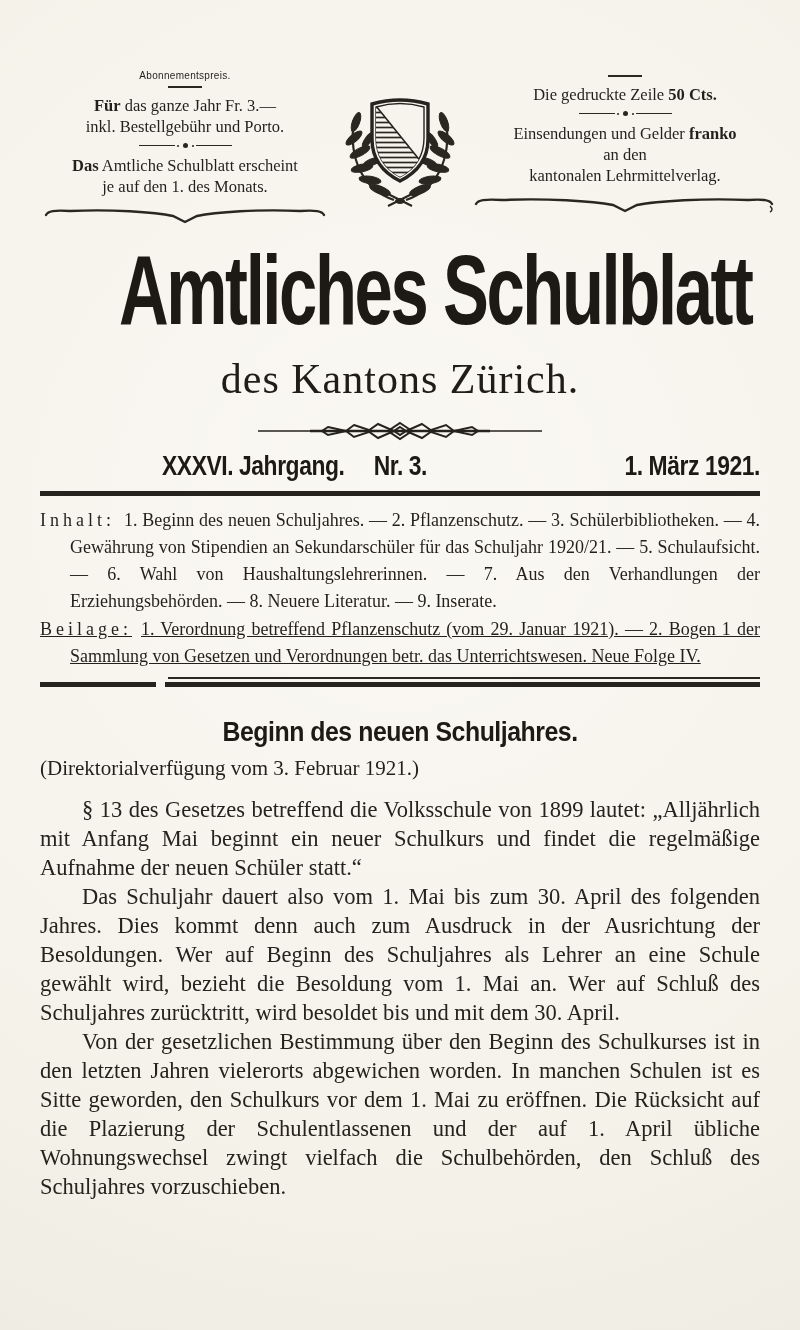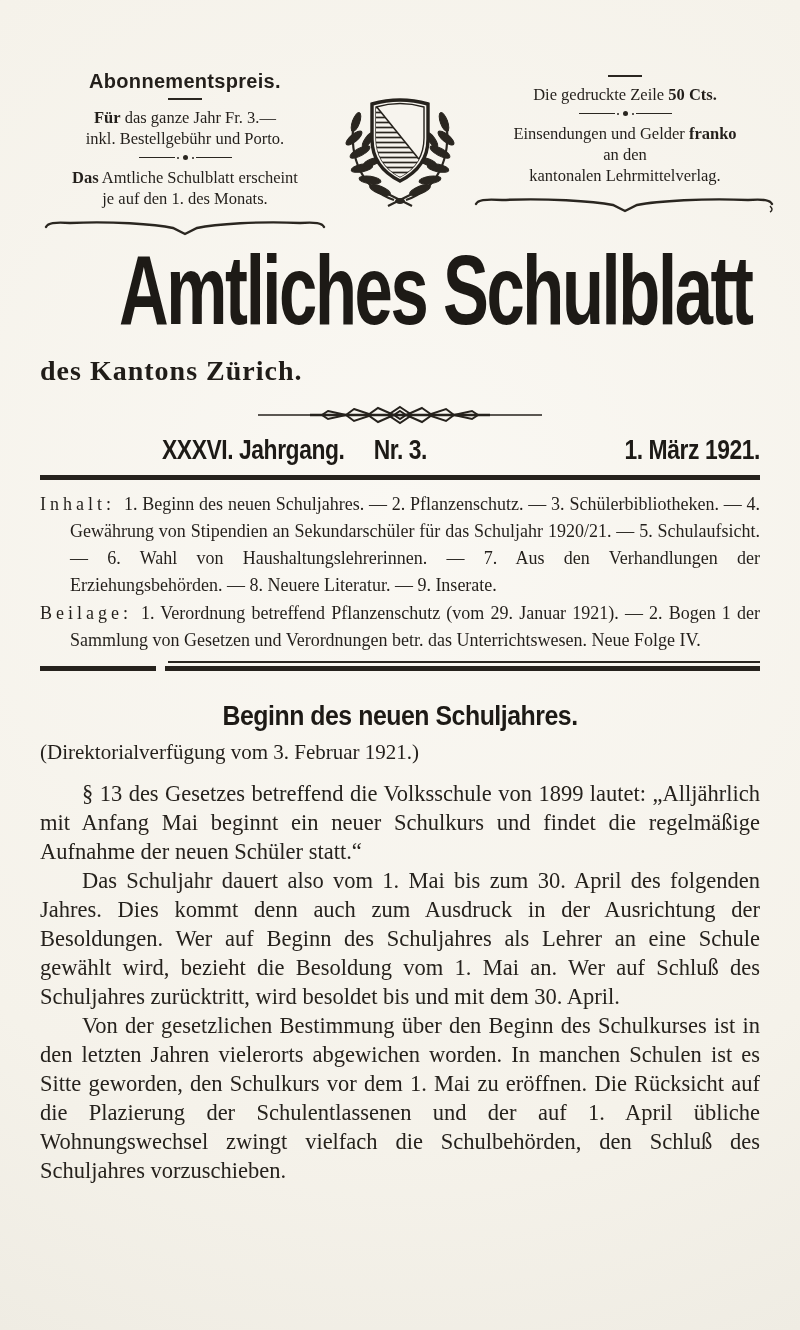--- a/index.html
+++ b/index.html
@@ -10,63 +10,63 @@
     font-family:"Liberation Serif", serif;
     overflow:hidden;
   }
   .page{width:720px;margin:0 auto;padding-top:70px;}
 
   
   .masthead{display:flex;justify-content:space-between;align-items:flex-start;height:166px;}
   .mh-col{text-align:center;}
   .mh-col.left{width:295px;}
   .mh-col.right{width:318px;}
-  .mh-title{font-family:"Liberation Sans",sans-serif;font-weight:700;font-size:20px;letter-spacing:.3px;}
+  .mh-title{font-family:"Liberation Sans",sans-serif;font-weight:400;font-size:10px;letter-spacing:.3px;}
   .mh-shortrule{width:34px;height:2px;background:#2a2620;margin:5px auto 7px;}
   .mh-line{font-size:16.5px;line-height:21px;}
   .b{font-weight:700;text-align:center;}
   .dashdot{display:flex;align-items:center;justify-content:center;margin:6px auto 7px;}
   .dashdot .dl{width:36px;height:1.5px;background:#2a2620;}
   .dashdot .d-sm{width:2px;height:2px;background:#2a2620;border-radius:50%;margin:0 2px;}
   .dashdot .d-big{width:5px;height:5px;background:#2a2620;border-radius:50%;margin:0 2px;}
   .swash{display:block;margin:10px auto 0;}
   .emblem-wrap{width:140px;display:flex;justify-content:center;padding-top:10px;}
 
   
   .main-title{ text-align:center; margin-top:6px; white-space:nowrap;}
   .main-title .cond{
     display:inline-block;
     font-family:"Liberation Sans",sans-serif;font-weight:700;font-size:86px;
     letter-spacing:-3px;
     transform:scale(0.80,1.14);transform-origin:50% 60%;
     color:#1d1a16;
   }
   .sub-title{
-    text-align:left;font-weight:700;font-size:28px;letter-spacing:1px;
+    text-align:center;font-weight:400;font-size:42px;letter-spacing:1px;
     margin-top:14px;color:#201c18;
   }
   .ornament{display:block;margin:14px auto 4px;}
 
   
   .issue-line{display:grid;grid-template-columns:1fr auto 1fr;align-items:baseline;margin-top:6px;}
   .issue-line .cell-l{text-align:right;}
   .issue-line .cell-c{text-align:center;}
   .issue-line .cell-r{text-align:right;}
   .cond-sm{
     display:inline-block;font-family:"Liberation Sans",sans-serif;font-weight:700;
     font-size:26px;letter-spacing:-.5px;transform:scale(.88,1.05);color:#1d1a16;
   }
   .cell-l .cond-sm{transform-origin:left center;}
   .cell-r .cond-sm{transform-origin:right center;}
   .thick-rule{height:5px;background:#26221d;margin-top:9px;}
 
   
   .toc{margin-top:11px;font-size:18px;line-height:27px;text-align:justify;}
   .hang{padding-left:30px;text-indent:-30px;}
-  .hang + .hang{margin-top:1px;}
+  .hang + .hang{margin-top:1px;text-decoration:underline;}
   .hang-label{letter-spacing:4px;margin-right:9px;}
   .double-rule{position:relative;height:12px;margin-top:7px;}
   .dr-thin{position:absolute;top:0;left:128px;right:0;height:1.8px;background:#2a2620;}
   .dr-thick{position:absolute;top:5px;left:0;right:0;height:5px;background:#26221d;}
   .dr-notch{position:absolute;top:5px;left:116px;width:9px;height:5px;background:#f7f4ee;}
 
   
   .article{margin-top:28px;}
   .art-heading{text-align:center;}
   .art-heading .cond-sm{font-size:27px;transform:scale(.92,1.05);}

